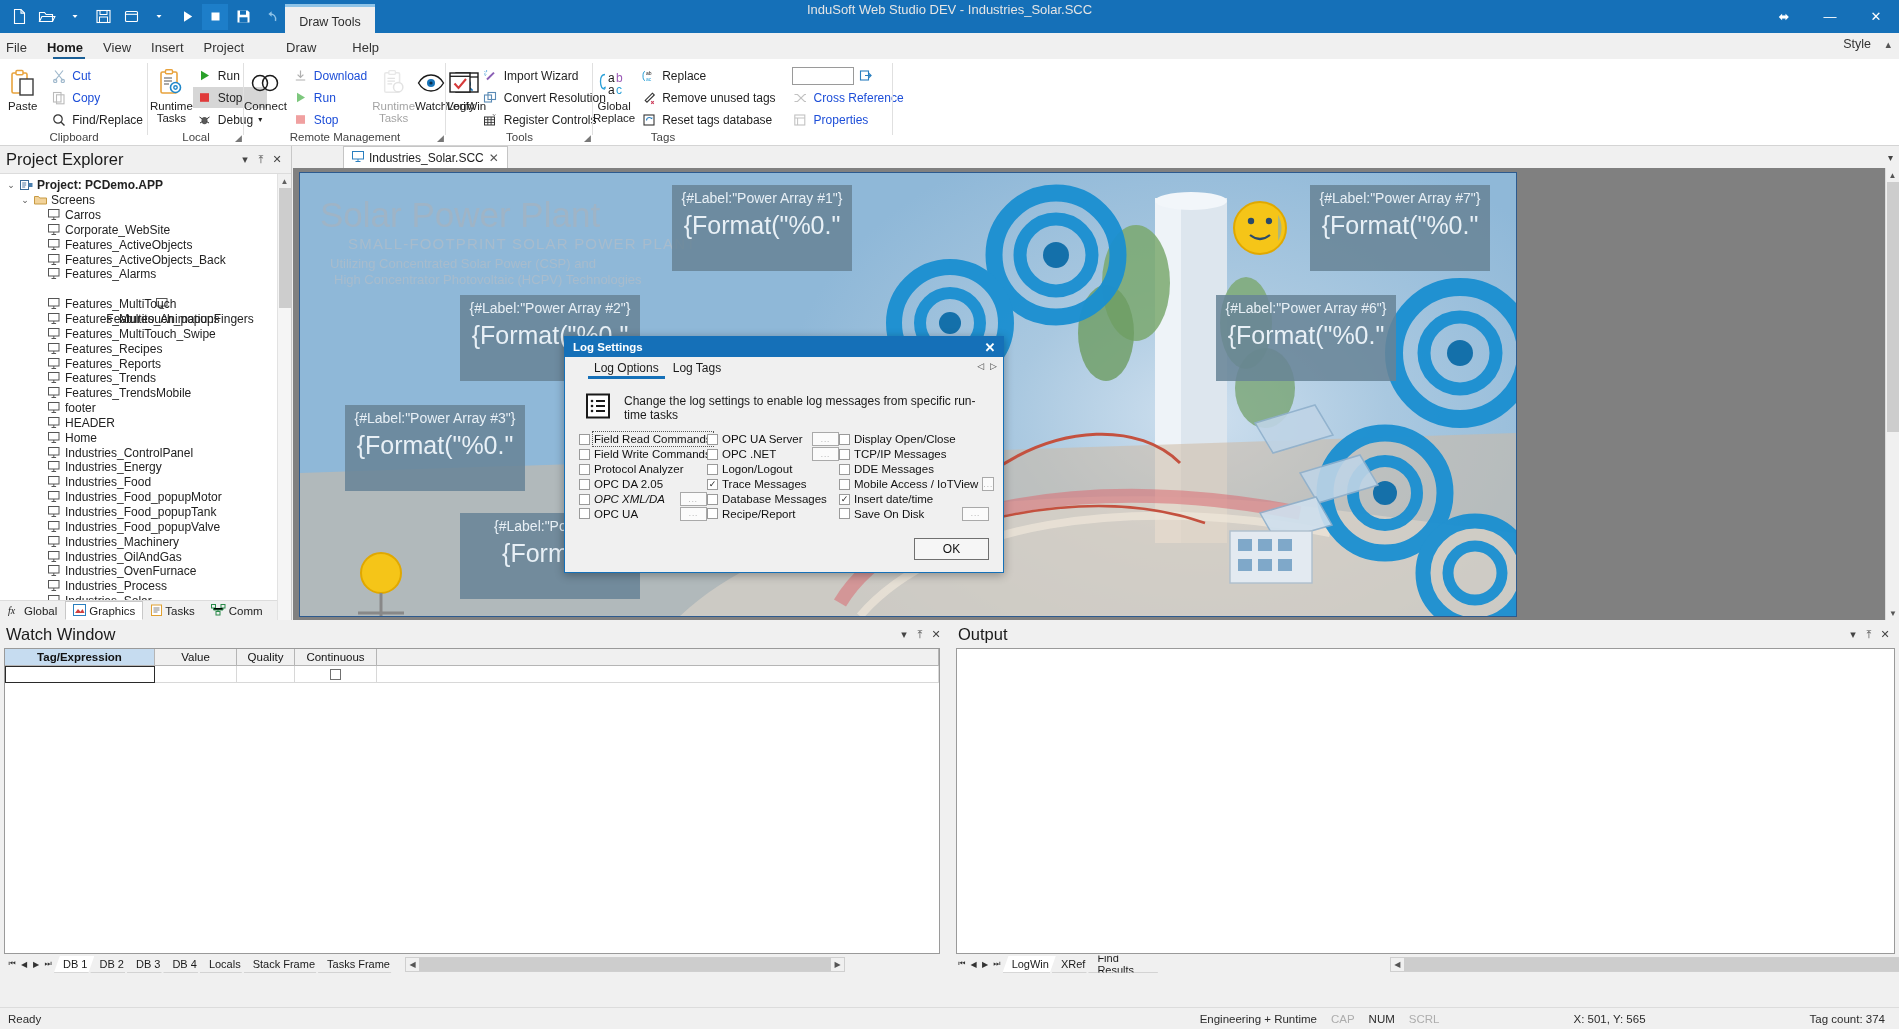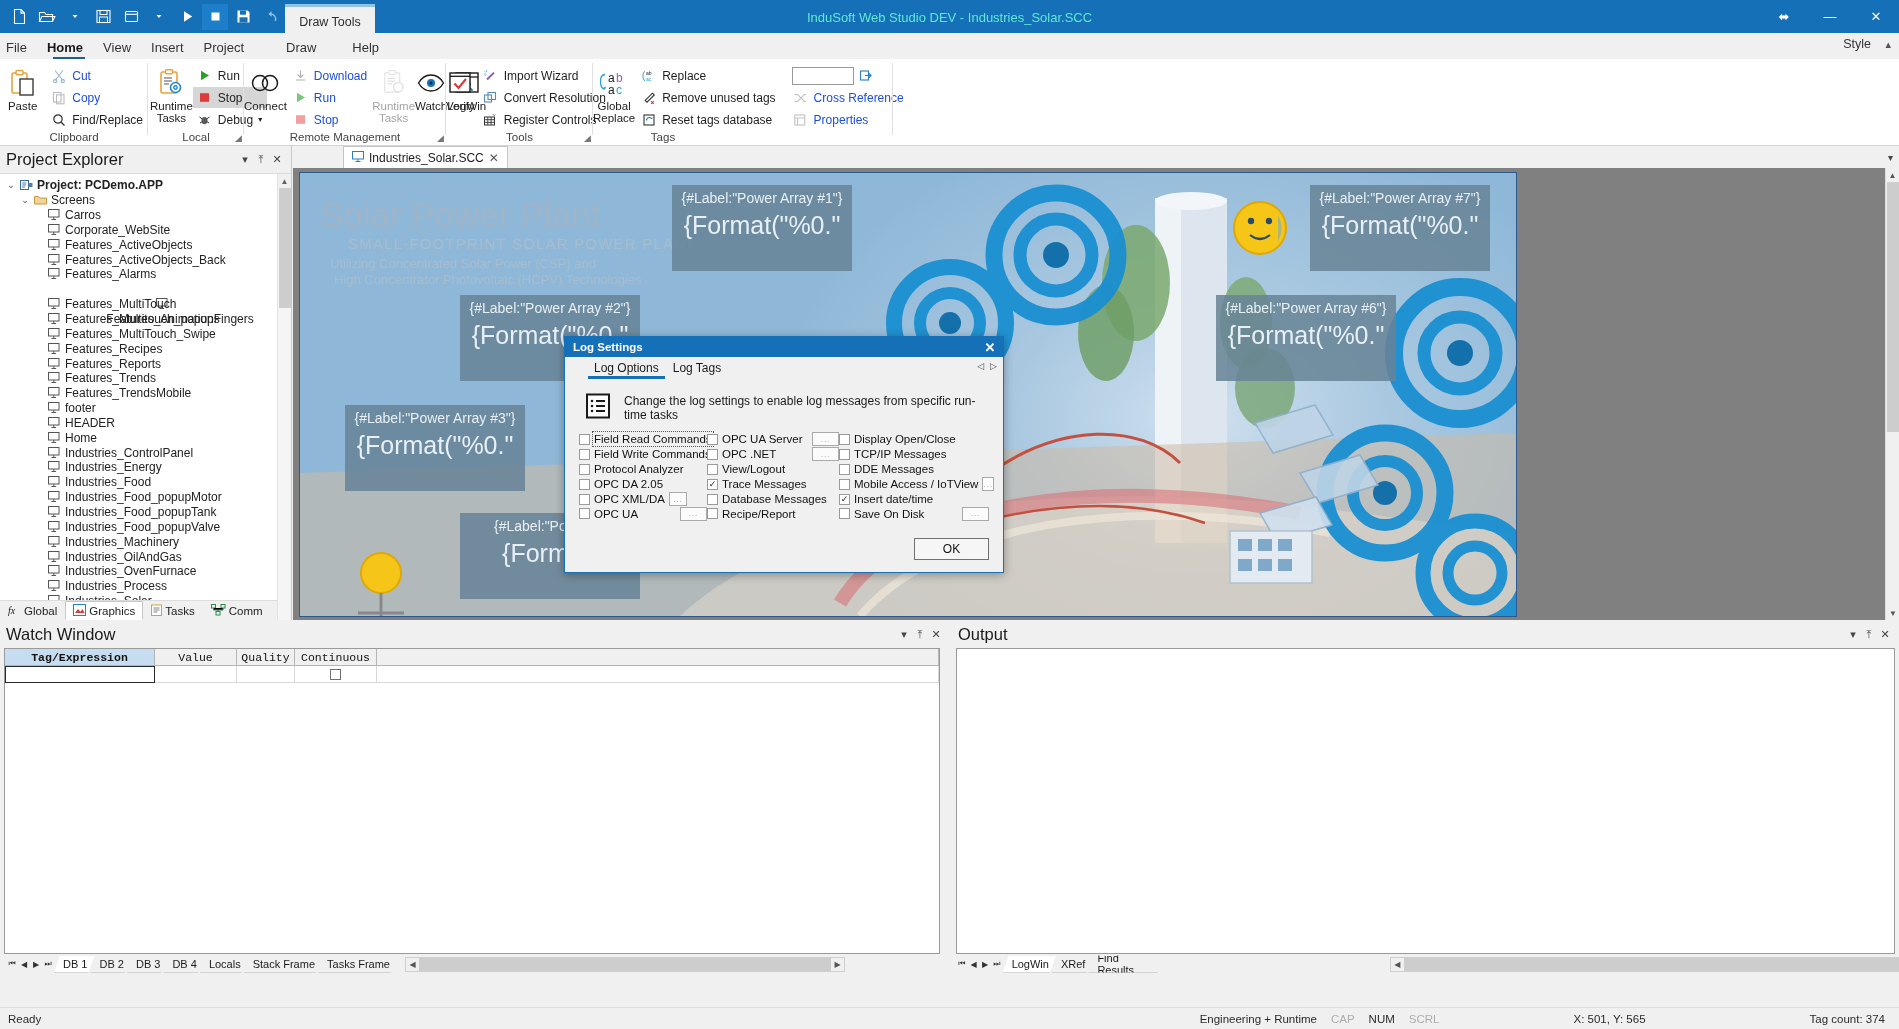--- a/index.html
+++ b/index.html
@@ -31,23 +31,23 @@
   .qat-btn.active { background: #1d7ec9; }
 
   .doc-tab-top {
     position: absolute; left: 285px; top: 4px; width: 90px; height: 33px;
     background: #f0f0f0; color: #2d2d2d;
     display: flex; align-items: center; justify-content: center;
     font-size: 12.5px;
     border-top: 3px solid #8ec4e8;
   }
   .title-text {
-    position: absolute; left: 0; right: 0; top: 8px; height: 19px;
+    position: absolute; left: 0; right: 0; top: 0; height: 19px;
     display: flex; align-items: center; justify-content: center;
-    font-size: 13px; color: #5eead4; pointer-events: none;
+    font-size: 13px; color: #e5e5e5; pointer-events: none;
   }
   .win-ctrls { position: absolute; right: 0; top: 0; height: 33px; display: flex; }
   .win-btn { width: 46px; height: 33px; display: flex; align-items: center; justify-content: center; color: #fff; font-size: 13px; }
 
   
   .ribbon-tabs {
     position: absolute; top: 33px; left: 0; width: 1899px; height: 26px;
     background: #f0f0f0;
     display: flex; align-items: flex-end;
     border-bottom: none;
@@ -212,21 +212,21 @@
     display: flex; align-items: center; justify-content: center;
   }
 
   
   .bottom-dock { position: absolute; left: 0; top: 620px; width: 1899px; height: 371px; background: #f0f0f0; }
   .watch-panel { position: absolute; left: 0; top: 0; width: 950px; height: 371px; }
   .out-panel { position: absolute; left: 952px; top: 0; right: 0; height: 371px; }
   .dock-hdr { height: 28px; display: flex; align-items: center; padding: 0 6px; background: #f0f0f0; }
   .dock-title { font-size: 16.5px; color: #1a1a1a; flex: 1; }
   .grid-wrap { position: absolute; left: 4px; top: 28px; right: 10px; bottom: 37px; border: 1px solid #9a9a9a; background: #fff; }
-  .grid-hdr { display: flex; height: 17px; background: #3b82f6; font-family: Liberation Mono, monospace; }
+  .grid-hdr { display: flex; height: 17px; background: #3b82f6; }
   .gh {
     border-right: 1px solid #b5b5b5; border-bottom: 1px solid #b5b5b5; font-size: 11.5px; color: #111;
     display: flex; align-items: center; justify-content: center; background: #f0f0f0;
   }
   .gh.sel { background: #c6dcf0; font-weight: bold; }
   .grid-row { display: flex; height: 17px; }
   .gc { border-right: 1px solid #d8d8d8; border-bottom: 1px solid #d8d8d8; display: flex; align-items: center; justify-content: center; }
   .gc.edit { border: 1px solid #2a2a2a; }
   .gc .rowchk { width: 11px; height: 11px; border: 1px solid #707070; background: #fff; }
 
@@ -1177,21 +1177,21 @@
               <span class="chk-lbl">Field Write Commands</span>
             </div>
             <div class="chk-row" style="width: 128px;">
               <span class="chk"></span>
               <span class="chk-lbl">Protocol Analyzer</span>
             </div>
             <div class="chk-row" style="width: 128px;">
               <span class="chk"></span>
               <span class="chk-lbl">OPC DA 2.05</span>
             </div>
-            <div class="chk-row" style="width: 108px;">
+            <div class="chk-row" style="width: 128px; font-style: italic;">
               <span class="chk"></span>
               <span class="chk-lbl">OPC XML/DA</span>
               <span class="mini-btn" style="margin-left: auto;">...</span>
             </div>
             <div class="chk-row" style="width: 128px;">
               <span class="chk"></span>
               <span class="chk-lbl">OPC UA</span>
               <span class="mini-btn" style="margin-left: auto;">...</span>
             </div>
           </div>
@@ -1201,21 +1201,21 @@
               <span class="chk-lbl">OPC UA Server</span>
               <span class="mini-btn" style="margin-left: auto;">...</span>
             </div>
             <div class="chk-row" style="width: 132px;">
               <span class="chk"></span>
               <span class="chk-lbl">OPC .NET</span>
               <span class="mini-btn" style="margin-left: auto;">...</span>
             </div>
             <div class="chk-row" style="width: 132px;">
               <span class="chk"></span>
-              <span class="chk-lbl">View/Logout</span>
+              <span class="chk-lbl">Logon/Logout</span>
             </div>
             <div class="chk-row" style="width: 132px;">
               <span class="chk">✓</span>
               <span class="chk-lbl">Trace Messages</span>
             </div>
             <div class="chk-row" style="width: 132px;">
               <span class="chk"></span>
               <span class="chk-lbl">Database Messages</span>
             </div>
             <div class="chk-row" style="width: 132px;">

